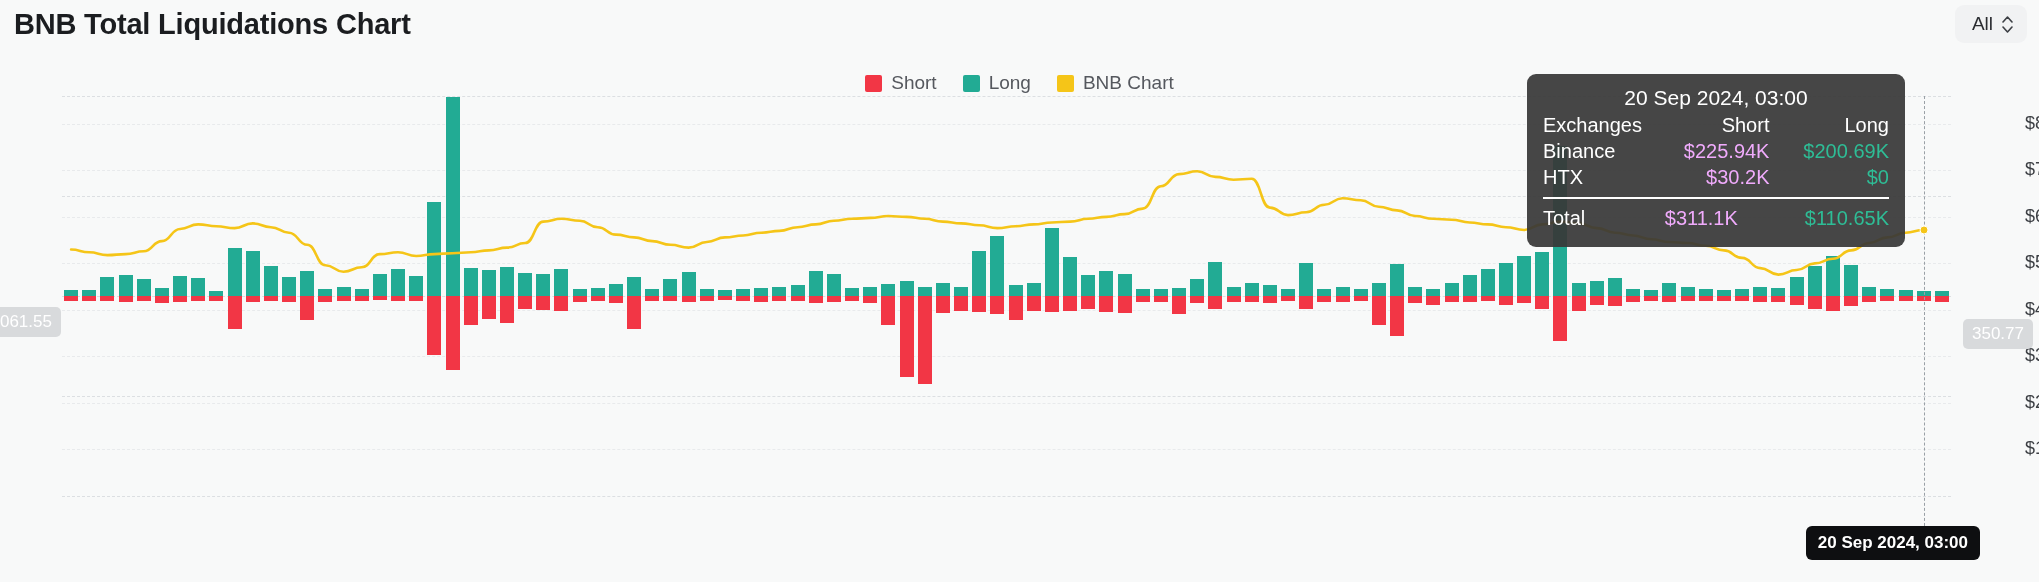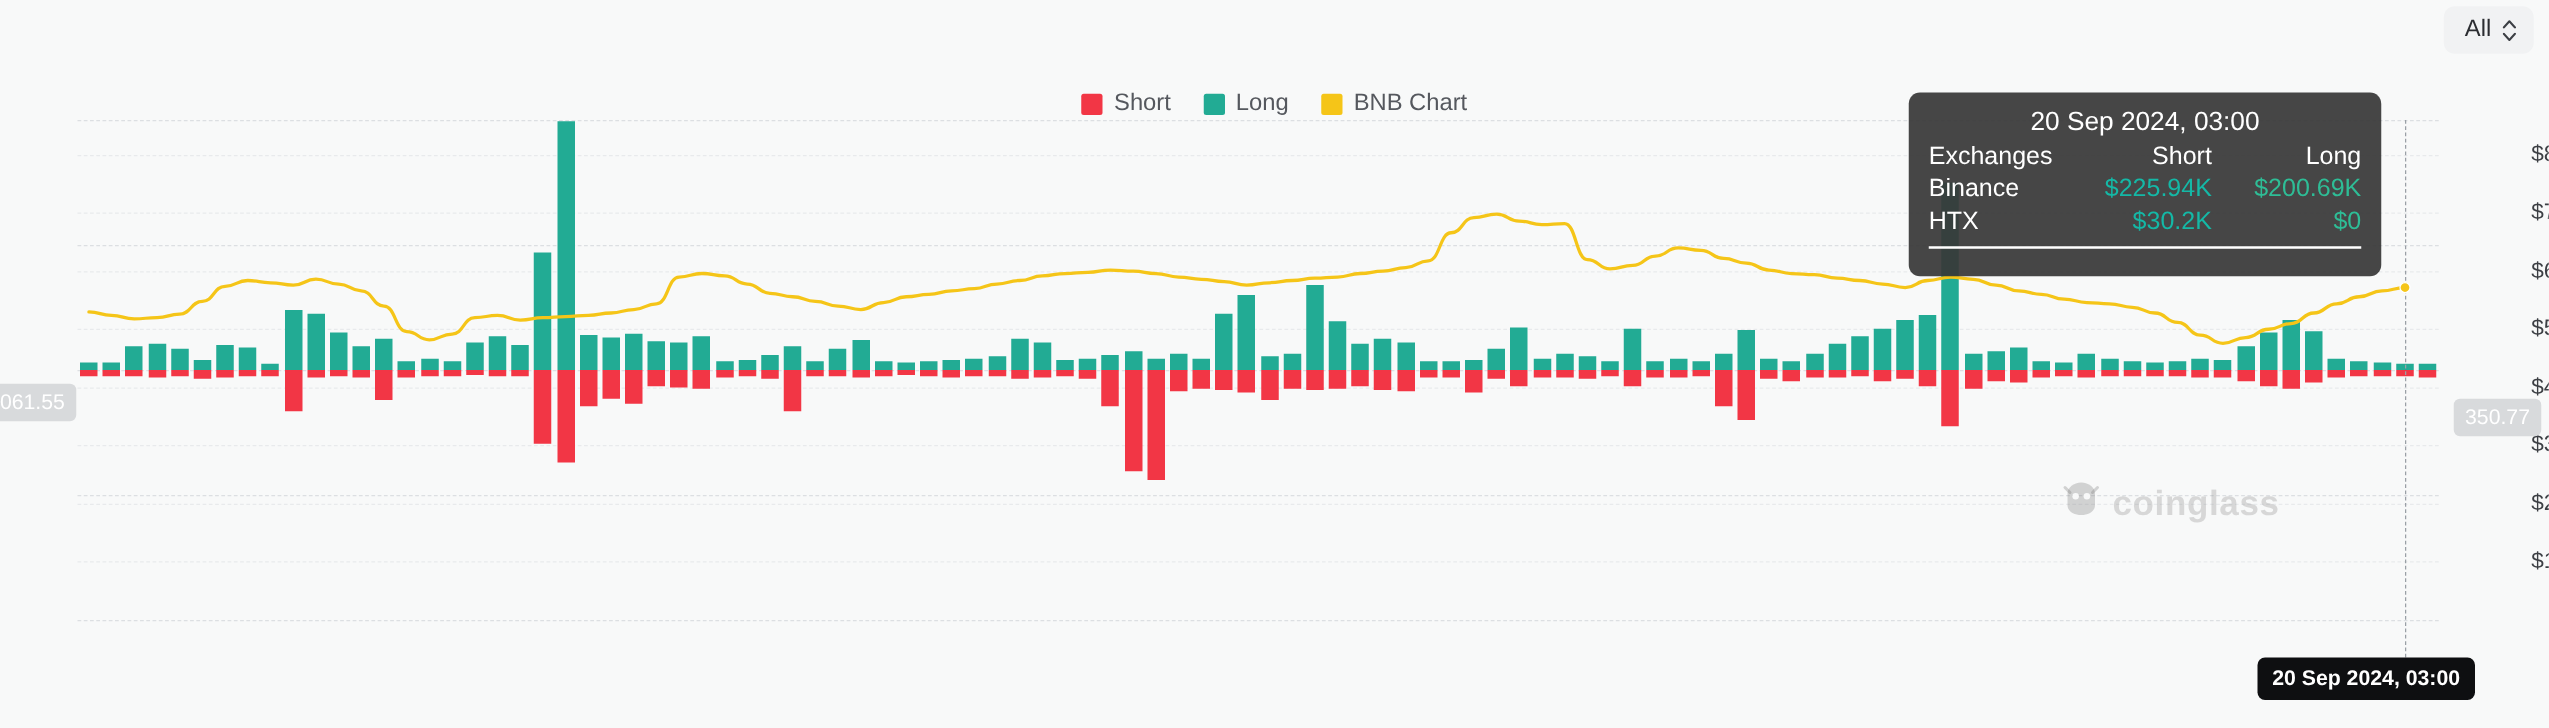--- a/index.html
+++ b/index.html
@@ -86,39 +86,40 @@
   .tt-date { text-align: center; font-size: 21px; font-weight: 500; margin-bottom: 2px; }
   .tt-price { text-align: center; font-size: 21px; font-weight: 600; margin-bottom: 4px; }
   .tt-table { width: 100%; border-collapse: collapse; }
   .tt-table td, .tt-table th {
     font-size: 20px; font-weight: 400; padding: 1.5px 0; white-space: nowrap;
   }
   .tt-table th { font-weight: 400; color: #fff; }
   .tt-c1 { text-align: left; }
   .tt-c2 { text-align: right; padding-right: 16px !important; }
   .tt-c3 { text-align: right; }
-  .tt-short { color: #14b8a6; }
+  .tt-short { color: #f0abfc; }
   .tt-long  { color: #2ebd96; }
   .tt-sep { border-top: 2px solid #fff; margin: 7px 0 6px; }
   .tt-total td { font-size: 20px; }
 
   
   .watermark {
     position: absolute; left: 1648px; top: 382px;
     display: flex; align-items: center; gap: 8px;
     font-size: 28px; font-weight: 700; color: rgba(130,130,130,0.28);
     pointer-events: none; letter-spacing: 0.5px;
   }
 </style>
 </head>
 <body>
 
 <div id="app">
 
   <div class="header">
+    <div class="page-title">BNB Total Liquidations Chart</div>
     <div class="range-select">
       <span>All</span>
       <span class="spin">
         <svg width="11" height="7" viewBox="0 0 11 7">
             <path d="M1 6L5.5 1L10 6" fill="none" stroke="#3c3f44" stroke-width="1.6" stroke-linecap="round" stroke-linejoin="round"></path>
           </svg>
         <svg width="11" height="7" viewBox="0 0 11 7">
             <path d="M1 1L5.5 6L10 1" fill="none" stroke="#3c3f44" stroke-width="1.6" stroke-linecap="round" stroke-linejoin="round"></path>
           </svg>
       </span>
@@ -383,31 +384,20 @@
         </div>
 
       <div class="crosshair-v" id="crossv" style="left: 1861.75px;"></div>
       <div class="cross-dot" id="crossdot" style="left: 1861.75px; top: 133.953px;"></div>
       <div class="cross-tag" id="cross-left" style="left: -124px; top: 210.626px;">-1,182,061.55</div>
       <div class="cross-tag" id="cross-right" style="left: 1901px; top: 222.851px;">350.77</div>
       <div class="cross-tag-dark" id="cross-x" style="left: 1743.75px; top: 430px;">20 Sep 2024, 03:00</div>
     </div>
   </div>
 
-  <div class="watermark">
-    <span>
-      <svg width="34" height="34" viewBox="0 0 34 34">
-        <path d="M6 13c0-5 5-9 11-9s11 4 11 9v9c0 5-5 8-11 8S6 27 6 22z" fill="rgba(120,120,120,0.30)"></path>
-        <circle cx="12.5" cy="15" r="2.6" fill="#f8f9f9"></circle>
-        <circle cx="21.5" cy="15" r="2.6" fill="#f8f9f9"></circle>
-        <path d="M4 8l4 4M30 8l-4 4" stroke="rgba(120,120,120,0.30)" stroke-width="2.4" stroke-linecap="round"></path>
-      </svg>
-    </span>
-    <span>coinglass</span>
-  </div>
 
   <div class="tooltip">
     <div class="tt-date">20 Sep 2024, 03:00</div>
     <table class="tt-table">
       <thead>
         <tr>
           <th class="tt-c1">Exchanges</th>
           <th class="tt-c2">Short</th>
           <th class="tt-c3">Long</th>
         </tr>
@@ -419,15 +409,24 @@
             <td class="tt-c3 tt-long">$200.69K</td>
           </tr>
           <tr>
             <td class="tt-c1">HTX</td>
             <td class="tt-c2 tt-short">$30.2K</td>
             <td class="tt-c3 tt-long">$0</td>
           </tr>
         </tbody>
     </table>
     <div class="tt-sep"></div>
+    <table class="tt-table">
+      <tbody>
+          <tr class="tt-total">
+        <td class="tt-c1">Total</td>
+        <td class="tt-c2 tt-short">$311.1K</td>
+        <td class="tt-c3 tt-long">$110.65K</td>
+      </tr>
+    </tbody>
+      </table>
   </div>
 
 </div>
 
 </body></html>

